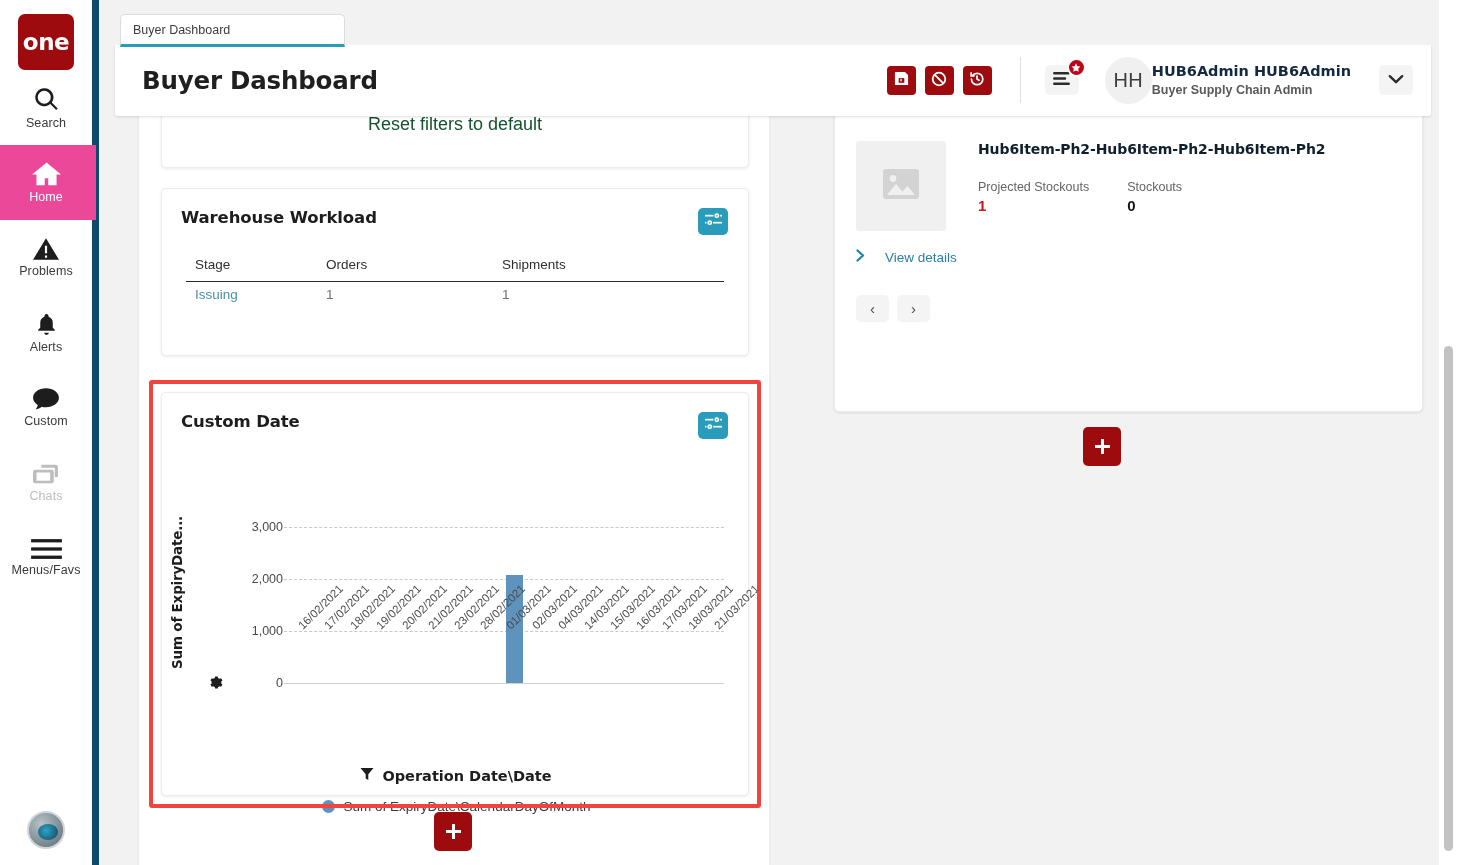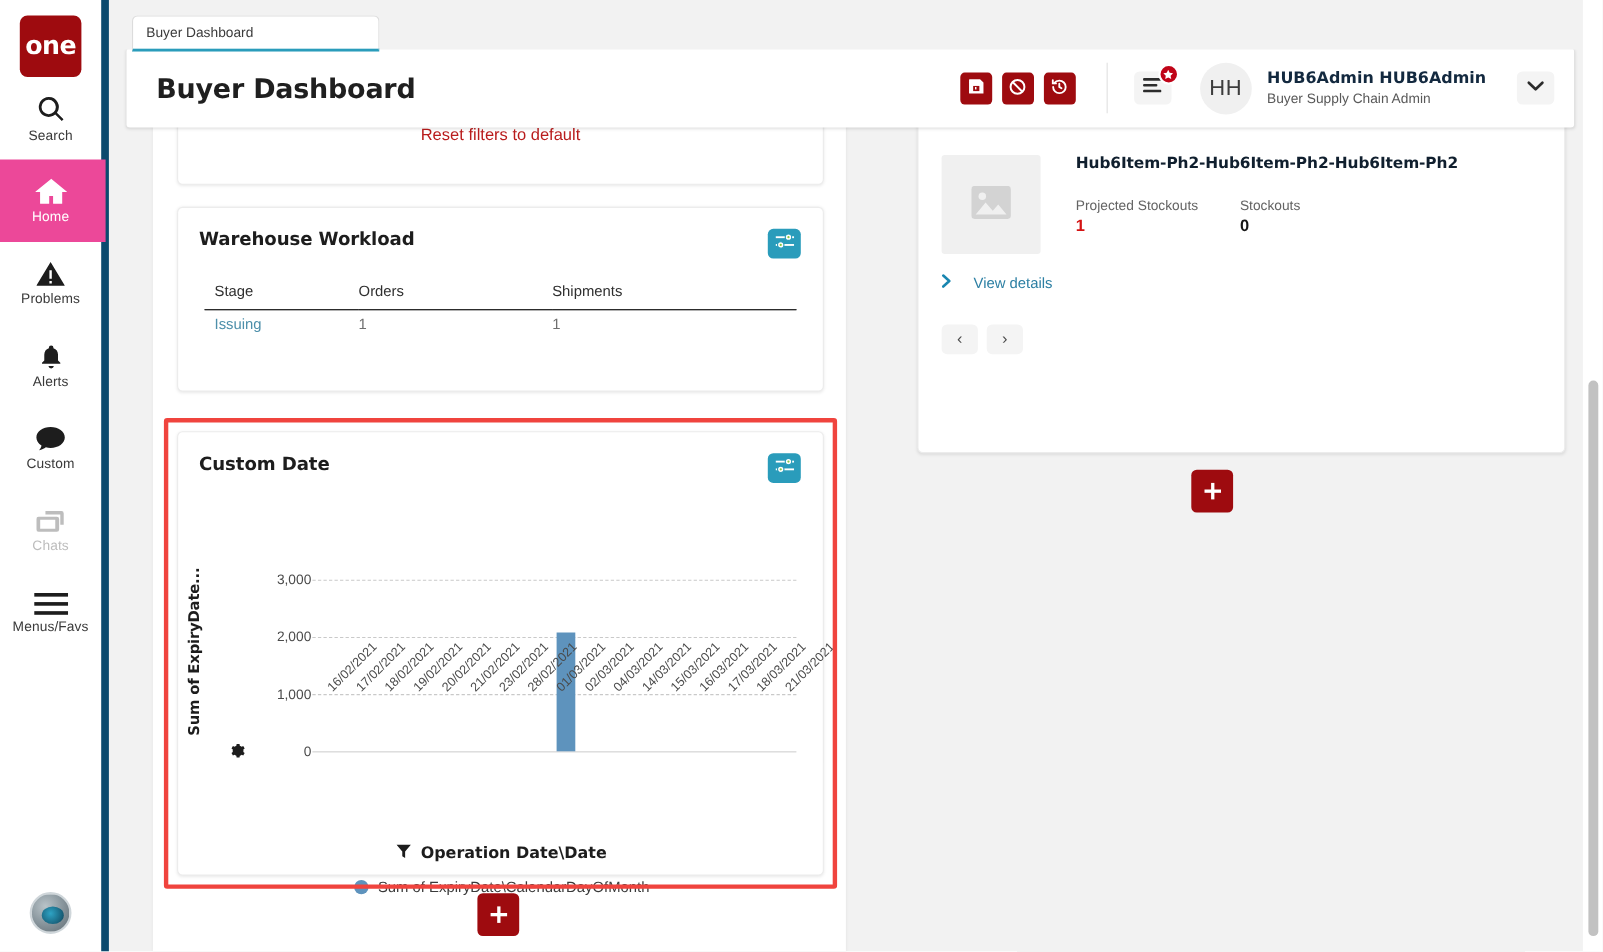--- a/index.html
+++ b/index.html
@@ -91,23 +91,23 @@
   .badge-star {
     position: absolute; top: -7px; right: -7px; width: 19px; height: 19px;
     border-radius: 50%; background: #c00418; border: 2px solid #fff;
     display: flex; align-items: center; justify-content: center;
   }
   .avatar-circle {
     width: 47px; height: 47px; border-radius: 50%; background: #f0f0f0;
     margin-left: 26px; display: flex; align-items: center; justify-content: center;
     font-size: 20px; color: #3d3d3d; letter-spacing: .5px;
   }
-  .user-block { margin-left: 14px; line-height: 1.3; }
+  .user-block { line-height: 1.3; }
   .user-name { font-size: 14.5px; font-weight: 700; color: #13293f; font-family:"DejaVu Sans",sans-serif; }
-  .user-role { font-size: 12.5px; color: #595959; margin-top: 1px; }
+  .user-role { font-size: 12.5px; color: #595959; margin-top: 1px; font-weight: bold; }
   .chev-btn {
     width: 34px; height: 30px; margin-left: 28px; margin-right: 18px;
     border-radius: 5px; background: #f4f4f4; display: flex;
     align-items: center; justify-content: center; cursor: pointer;
   }
 
   
   .board { position: absolute; left: 99px; top: 0; width: 1358px; height: 865px; overflow: hidden; }
 
   .col-left {
@@ -126,21 +126,21 @@
 
   
   .card-filters {
     position: absolute; left: 62px; top: -30px; width: 588px; height: 198px;
     display: flex; flex-direction: column; align-items: center;
   }
   .filters-ghost {
     margin-top: 126px; font-size: 13px; color: #c9c9c9; letter-spacing: 1px;
   }
   .reset-link {
-    margin-top: 2px; font-size: 15px; color: #b91c1c; cursor: pointer;
+    margin-top: 2px; font-size: 18px; color: #14532d; cursor: pointer;
   }
 
   
   .card-wwl { position: absolute; left: 62px; top: 188px; width: 588px; height: 168px; }
   .card-head {
     display: flex; align-items: flex-start; justify-content: space-between;
     padding: 19px 20px 0 19px;
   }
   .card-title {
     font-size: 16.5px; font-weight: 700; color: #1d1d1d; letter-spacing: -.1px;

